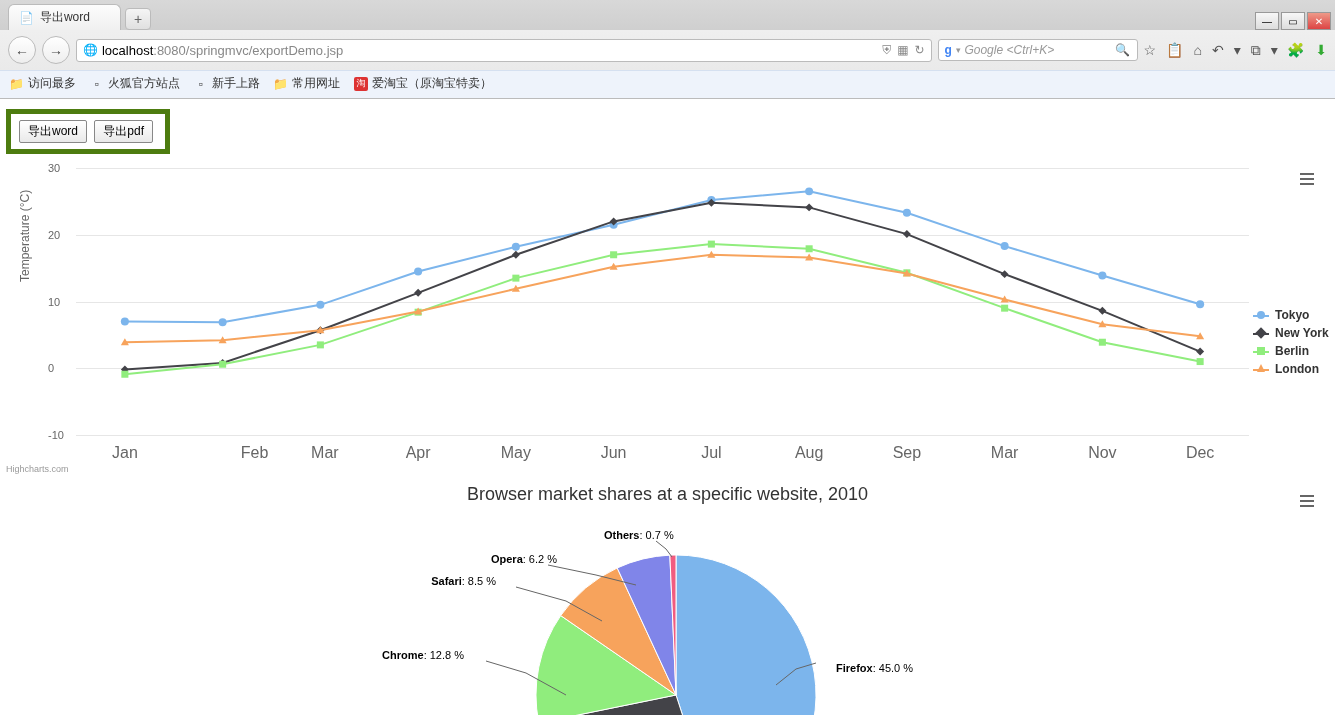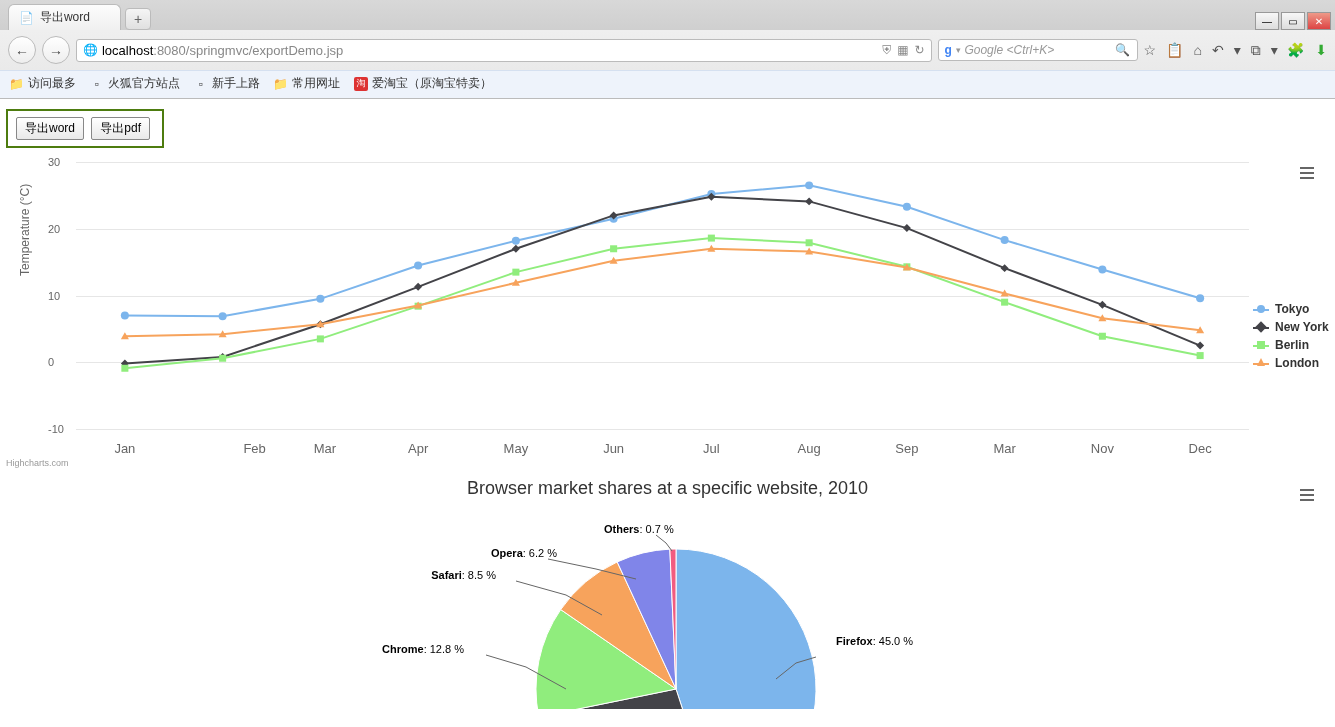--- a/index.html
+++ b/index.html
@@ -18,33 +18,33 @@
 .url-text .host { color: #000; font-weight: 500; }
 .url-text .dim { color: #888; }
 .url-right-icons { margin-left: auto; display: flex; gap: 6px; align-items: center; color: #888; }
 .search-bar { width: 200px; display: flex; align-items: center; border: 1px solid #bbb; border-radius: 3px; background: #fff; padding: 3px 6px; gap: 4px; color: #999; }
 .search-bar .g { color: #4285f4; font-weight: bold; }
 .toolbar-icons { display: flex; gap: 10px; align-items: center; color: #555; font-size: 14px; }
 .bookmarks-row { display: flex; align-items: center; gap: 14px; padding: 4px 10px 6px; background: #eef3fb; border-top: 1px solid #d5e0f0; font-size: 12px; color: #333; }
 .bm-item { display: flex; align-items: center; gap: 4px; }
 .bm-icon { width: 14px; height: 14px; display: inline-flex; align-items: center; justify-content: center; }
 .page-content { padding: 6px; }
-.highlight-box { display: inline-block; border: 2px solid #4d7c0f; padding: 6px 8px; margin: 4px 0 8px 0; }
+.highlight-box { display: inline-block; border: 5px solid #4d7c0f; padding: 6px 8px; margin: 4px 0 8px 0; }
 .export-btn { font-family: "SimSun", sans-serif; font-size: 12px; padding: 2px 8px; border: 1px solid #888; background: linear-gradient(#fff,#e9e9e9); border-radius: 2px; margin-right: 4px; }
 .chart-container { position: relative; width: 100%; }
 .chart-title { text-align: center; font-size: 18px; color: #333; font-weight: 400; margin-top: 4px; }
 .chart-subtitle { text-align: center; font-size: 12px; color: #555; margin-top: 6px; margin-bottom: 8px; }
 .chart-menu { position: absolute; right: 10px; top: 6px; width: 24px; height: 22px; display: flex; flex-direction: column; justify-content: center; gap: 3px; align-items: center; }
 .chart-menu span { display: block; width: 14px; height: 2px; background: #666; }
 .line-chart-area { position: relative; margin: 0 80px 0 70px; height: 300px; }
 .y-label-vert { position: absolute; left: -58px; top: 50%; transform: rotate(-90deg) translateX(30px); transform-origin: left top; font-size: 12px; color: #666; }
 .plot { position: absolute; left: 0; right: 0; top: 6px; bottom: 26px; border-bottom: 1px solid #ccd6eb; }
 .grid-line { position: absolute; left: 0; right: 0; border-top: 1px solid #e6e6e6; }
 .y-tick { position: absolute; left: -28px; font-size: 11px; color: #666; transform: translateY(-50%); }
-.x-tick { position: absolute; bottom: 0; font-size: 13px; color: #666; transform: translateX(-50%); }
+.x-tick { position: absolute; bottom: 0; font-size: 16px; color: #666; transform: translateX(-50%); }
 .legend { position: absolute; right: 0; top: 146px; width: 76px; font-size: 12px; color: #333; }
 .legend-item { display: flex; align-items: center; gap: 6px; margin-bottom: 4px; font-weight: bold; }
 .legend-marker { width: 16px; height: 12px; position: relative; }
 .legend-marker::before { content: ""; position: absolute; left: 0; right: 0; top: 50%; border-top: 2px solid currentColor; }
 .credits { font-size: 9px; color: #999; padding-right: 10px; margin-top: 2px; }
 .pie-title { text-align: center; font-size: 18px; color: #333; font-weight: 400; margin-top: 10px; }
 .pie-area { position: relative; height: 210px; overflow: hidden; }
 .pie-svg { display: block; margin: 0 auto; }
 .pie-label { position: absolute; font-size: 11px; color: #000; white-space: nowrap; }
 .pie-label b { font-weight: bold; }
@@ -263,20 +263,20 @@
           <path d="M670 190 L532.8202926662054 217.95939727201693 A140 140 0 0 1 554.7054363320201 110.58234712225413 Z" fill="#90ed7d" stroke="#fff" stroke-width="1"></path>
           <path d="M670 190 L554.7054363320201 110.58234712225413 A140 140 0 0 1 611.1879980223472 62.95218056424362 Z" fill="#f7a35c" stroke="#fff" stroke-width="1"></path>
           <path d="M670 190 L611.1879980223472 62.95218056424362 A140 140 0 0 1 663.8444634354989 50.13538914506253 Z" fill="#8085e9" stroke="#fff" stroke-width="1"></path>
           <path d="M670 190 L663.8444634354989 50.13538914506253 A140 140 0 0 1 670 50 Z" fill="#f15c80" stroke="#fff" stroke-width="1"></path>
           <polyline points="810,158 790,164 770,180" fill="none" stroke="#666" stroke-width="1"></polyline>
           <polyline points="480,156 520,168 560,190" fill="none" stroke="#666" stroke-width="1"></polyline>
           <polyline points="510,82 560,96 596,116" fill="none" stroke="#666" stroke-width="1"></polyline>
           <polyline points="542,60 590,70 630,80" fill="none" stroke="#666" stroke-width="1"></polyline>
           <polyline points="650,36 660,44 666,52" fill="none" stroke="#666" stroke-width="1"></polyline>
         </svg>
-        <div class="pie-label" style="top: 136px; left: 830px;"><b>Firefox</b>: 45.0 %</div>
+        <div class="pie-label" style="top: 157px; left: 830px;"><b>Firefox</b>: 45.0 %</div>
         <div class="pie-label" style="top: 144px; right: 865px;"><b>Chrome</b>: 12.8 %</div>
         <div class="pie-label" style="top: 70px; right: 833px;"><b>Safari</b>: 8.5 %</div>
         <div class="pie-label" style="top: 48px; right: 772px; text-align: center;"><b>Opera</b>: 6.2 %</div>
         <div class="pie-label" style="top: 24px; left: 598px;"><b>Others</b>: 0.7 %</div>
       </div>
   </div>
 </div>
 
 </body></html>

